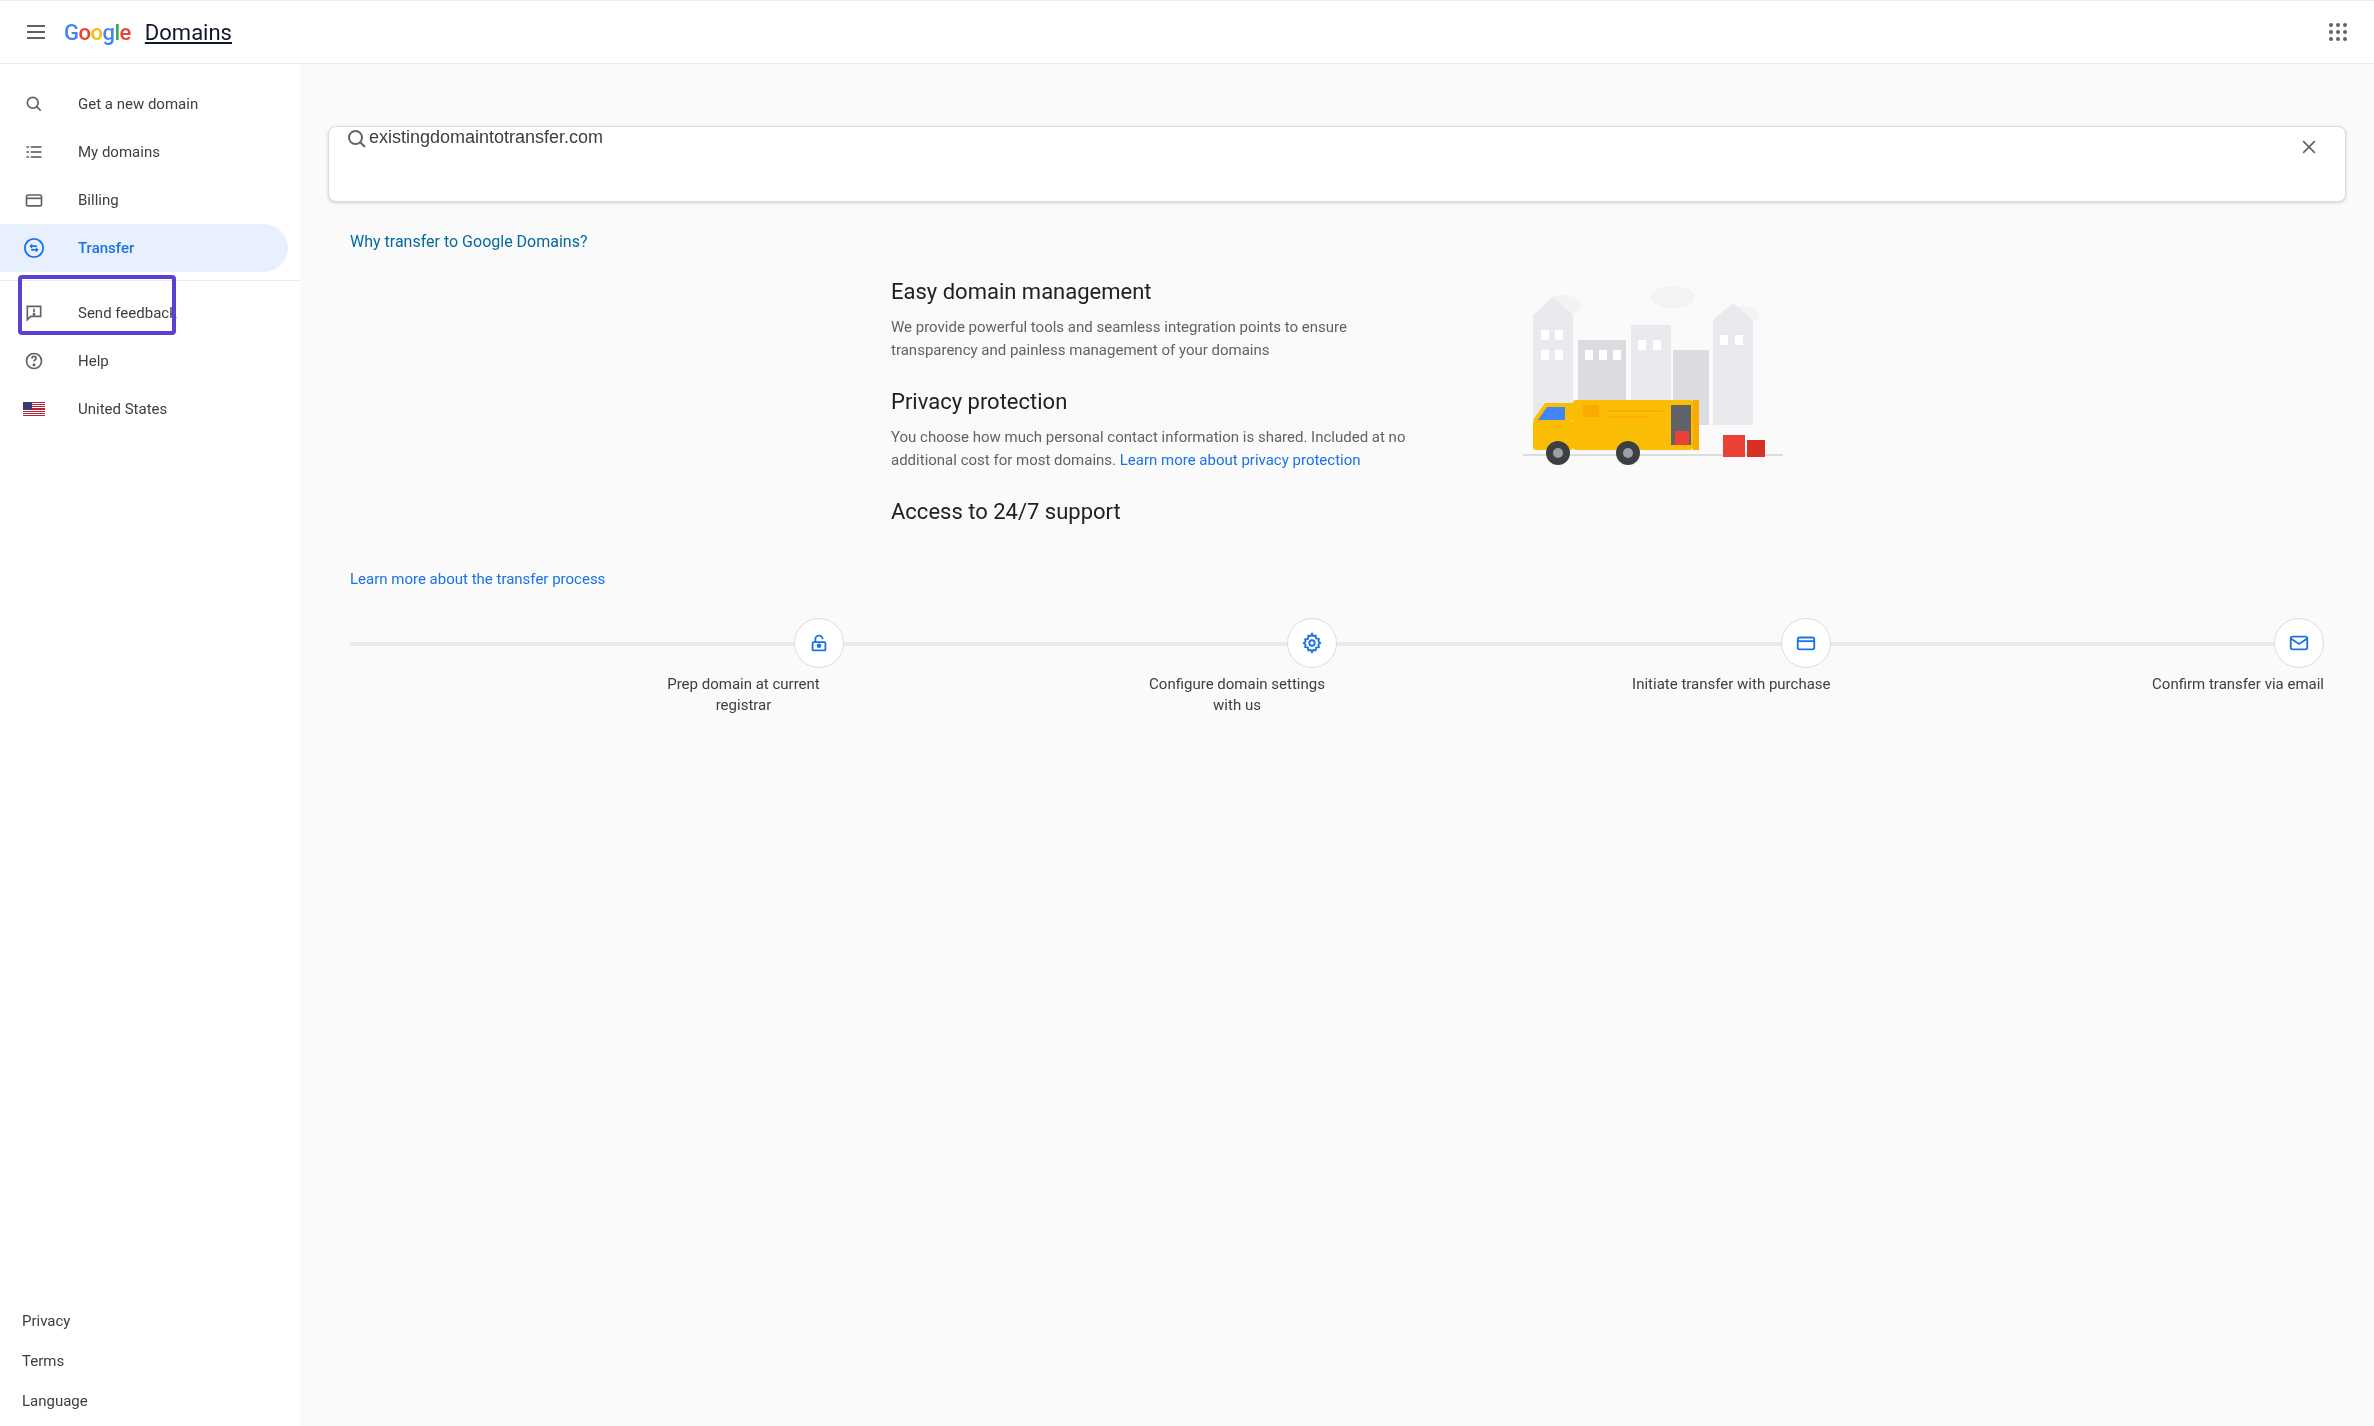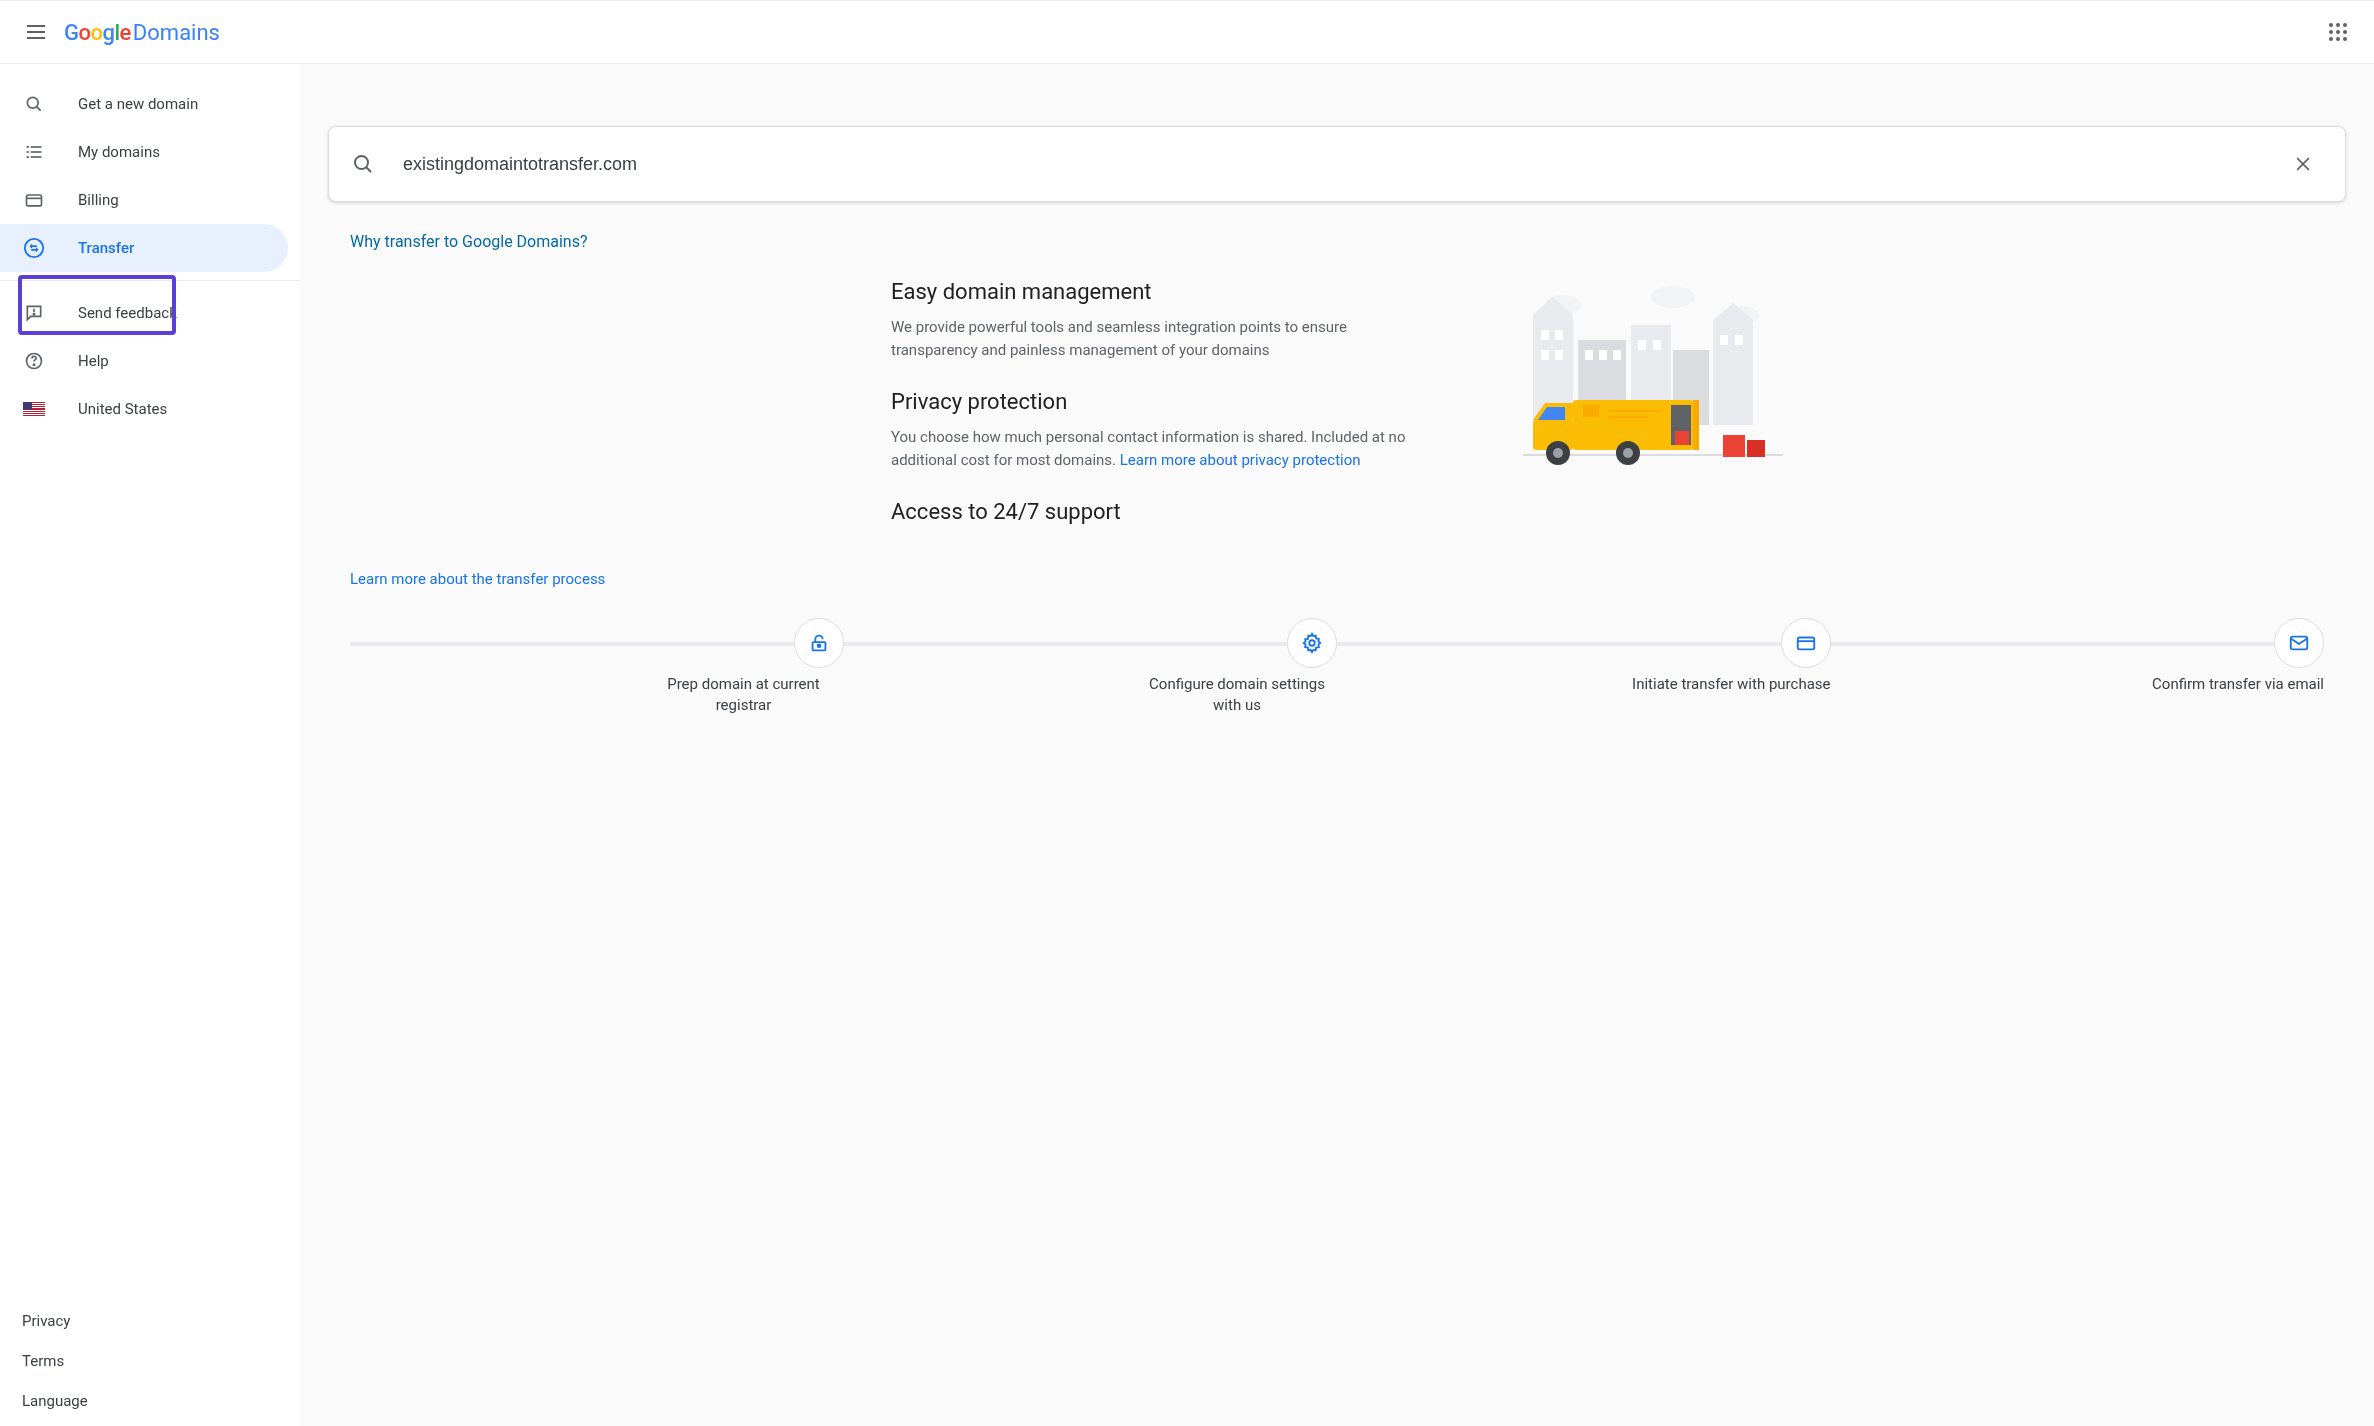--- a/index.html
+++ b/index.html
@@ -30,21 +30,21 @@
   .hamburger-icon { display: flex; flex-direction: column; gap: 4px; }
   .hamburger-icon span { width: 18px; height: 2px; background: #5f6368; }
   .logo { display: flex; align-items: flex-end; gap: 2px; }
   .logo-google { font-size: 22px; font-weight: 500; letter-spacing: -0.5px; }
   .logo-google .g1 { color: #4285F4; }
   .logo-google .o1 { color: #EA4335; }
   .logo-google .o2 { color: #FBBC05; }
   .logo-google .g2 { color: #4285F4; }
   .logo-google .l  { color: #34A853; }
   .logo-google .e  { color: #EA4335; }
-  .logo-domains { color: #3b82f6; font-size: 22px; font-weight: 400; margin-left: 0; }
+  .logo-domains { color: #0f172a; font-size: 22px; font-weight: 400; margin-left: 12px; text-decoration: underline; }
   .apps-btn {
     width: 40px; height: 40px;
     display: flex; align-items: center; justify-content: center;
     cursor: pointer;
   }
   .apps-grid { display: grid; grid-template-columns: repeat(3, 4px); grid-template-rows: repeat(3, 4px); gap: 3px; }
   .apps-grid span { width: 4px; height: 4px; background: #5f6368; border-radius: 50%; }
 
   .layout { display: flex; min-height: calc(100% - 64px); }
   .sidebar {
@@ -114,24 +114,23 @@
     background: #fafafa;
     position: relative;
     padding: 62px 28px 40px 28px;
   }
   .search-card {
     background: #fff;
     border: 1px solid #dadce0;
     border-radius: 8px;
     box-shadow: 0 1px 2px rgba(60,64,67,.1), 0 1px 3px 1px rgba(60,64,67,.08);
     display: flex;
-    align-items: center;
+    align-items: flex-start;
     height: 76px;
-    padding: 0 22px;
-    gap: 28px;
+    padding: 0 16px;
   }
   .search-icon-main { color: #5f6368; width: 24px; height:24px; display:flex; align-items:center; justify-content:center; }
   .search-input {
     flex: 1;
     border: none;
     outline: none;
     font-size: 18px;
     color: #3c4043;
     background: transparent;
   }

